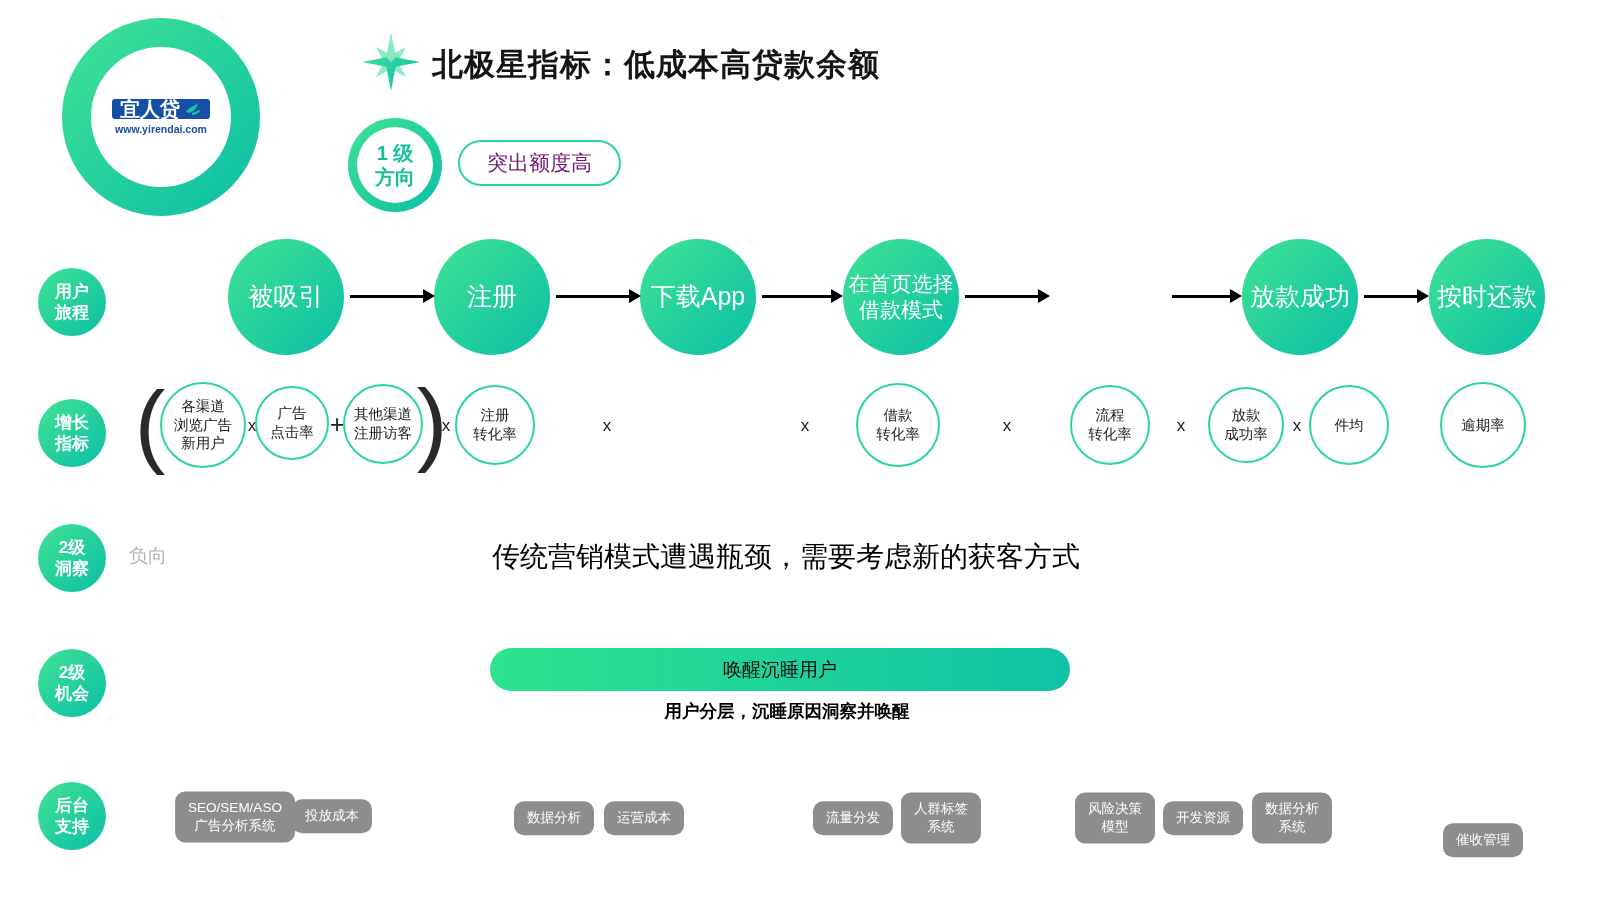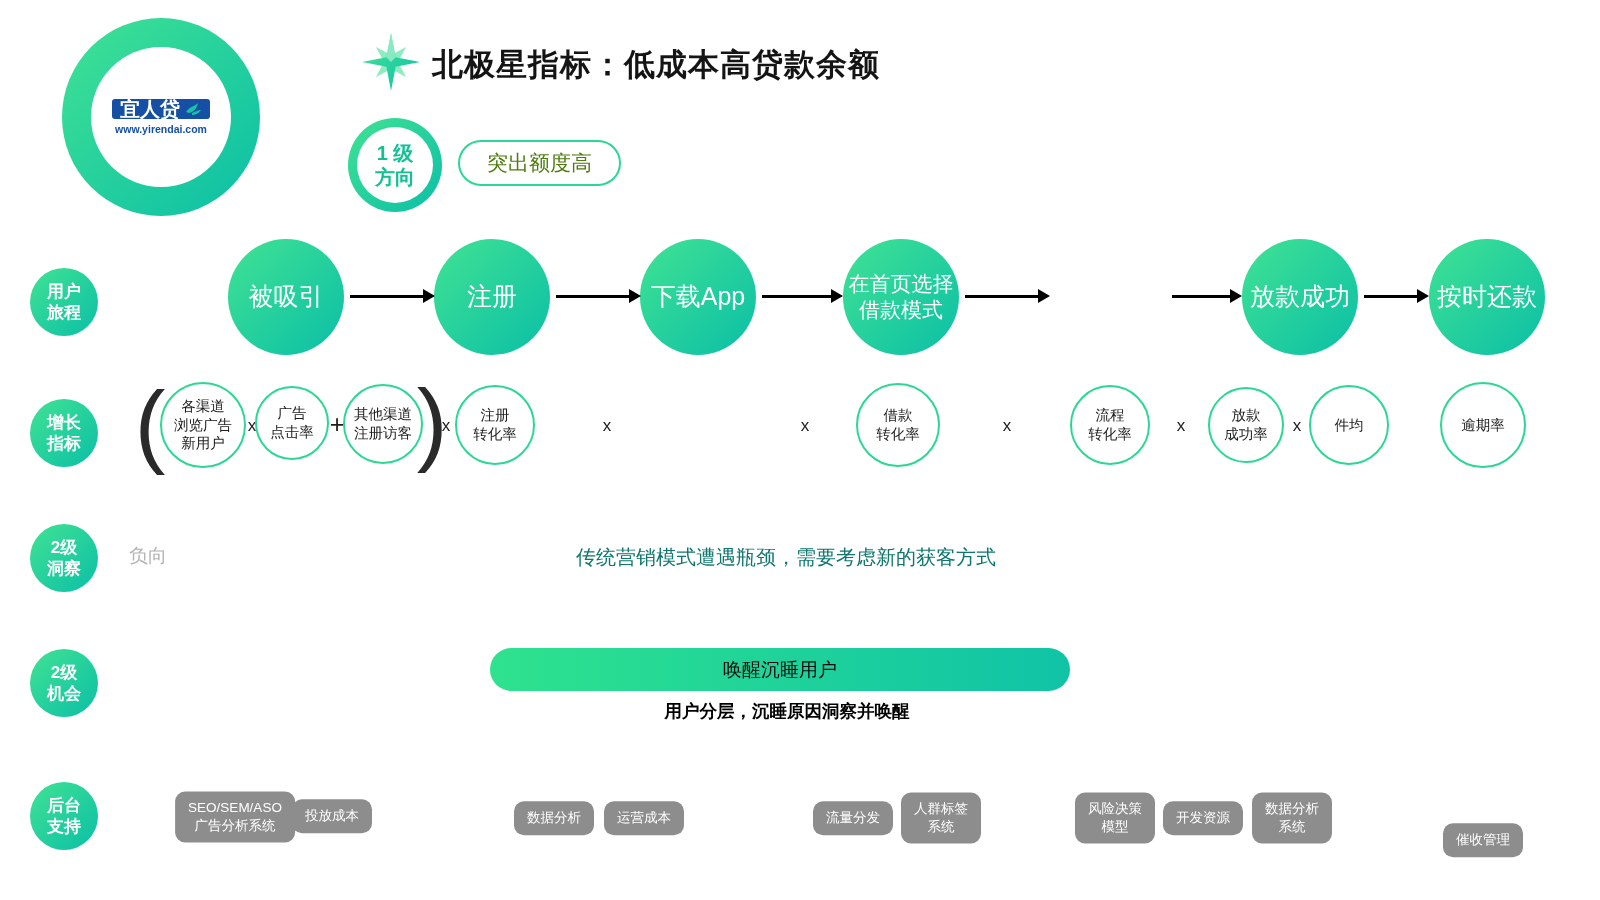--- a/index.html
+++ b/index.html
@@ -13,40 +13,40 @@
   .logo-ring{left:62px;top:18px;width:198px;height:198px;}
   .logo-inner{width:140px;height:140px;border-radius:50%;background:#fff;display:flex;flex-direction:column;align-items:center;justify-content:center;}
   .logo-box{background:#1550a4;color:#fff;font-weight:700;font-size:20px;padding:0 8px;border-radius:3px;display:flex;align-items:center;gap:5px;line-height:1;}
   .logo-url{color:#1550a4;font-size:10.5px;font-weight:700;margin-top:4px;}
 
   
   .star-icon{position:absolute;left:362px;top:33px;width:58px;height:58px;}
   .title{position:absolute;left:432px;top:44px;margin:0;font-size:31px;font-weight:700;color:#141414;letter-spacing:1px;}
   .lvl1{left:348px;top:118px;width:94px;height:94px;padding:9px;}
   .lvl1-inner{width:100%;height:100%;border-radius:50%;background:#fff;display:flex;align-items:center;justify-content:center;color:#13c093;font-weight:700;font-size:20px;line-height:1.2;white-space:pre-line;text-align:center;}
-  .hl-pill{position:absolute;left:458px;top:140px;height:46px;padding:0 27px;border:2px solid #2bd893;border-radius:25px;color:#4d7c0f;font-size:21px;display:flex;align-items:center;box-sizing:border-box;background:#fff;}
+  .hl-pill{position:absolute;left:458px;top:140px;height:46px;padding:0 27px;border:2px solid #2bd893;border-radius:25px;color:#701a75;font-size:21px;display:flex;align-items:center;box-sizing:border-box;background:#fff;}
 
   
-  .row-label{width:68px;height:68px;left:30px;color:#fff;font-weight:700;font-size:17px;line-height:1.25;white-space:pre-line;}
+  .row-label{width:68px;height:68px;left:38px;color:#fff;font-weight:700;font-size:17px;line-height:1.25;white-space:pre-line;}
 
   
   .journey{width:116px;height:116px;color:#fff;font-size:25px;font-weight:500;white-space:pre-line;line-height:1.25;}
   .journey.small{font-size:21px;}
   .arrow{position:absolute;height:3px;background:#000;}
   .arrow::after{content:'';position:absolute;right:-11px;top:-6px;border-left:12px solid #000;border-top:7.5px solid transparent;border-bottom:7.5px solid transparent;}
 
   
   .metric{border:2px solid #2bd893;background:#fff;color:#1c1c1c;font-size:14.5px;line-height:1.3;white-space:pre-line;font-weight:500;}
   .op{position:absolute;transform:translate(-50%,-50%);color:#1c1c1c;font-size:17px;font-weight:500;}
   .op.plus{font-size:25px;}
   .paren{position:absolute;transform:translate(-50%,-50%);color:#2a2a2a;font-size:92px;font-weight:200;line-height:1;}
 
   
   .neg-label{position:absolute;transform:translate(-50%,-50%);color:#b3b3b3;font-size:19px;}
-  .insight-text{position:absolute;transform:translate(-50%,-50%);color:#0f766e;font-size:20px;white-space:nowrap;}
+  .insight-text{position:absolute;transform:translate(-50%,-50%);color:#000000;font-size:28px;white-space:nowrap;}
 
   
   .opp-pill{position:absolute;left:490px;top:648px;width:580px;height:43px;border-radius:22px;background:linear-gradient(90deg,#2ee28e 0%,#10c3a6 100%);display:flex;align-items:center;justify-content:center;color:#0c0c0c;font-size:19px;font-weight:400;}
   .opp-sub{position:absolute;transform:translate(-50%,-50%);color:#000000;font-size:17.5px;font-weight:700;white-space:nowrap;}
 
   
   .gray-pill{position:absolute;transform:translate(-50%,-50%);background:#8d8d8d;color:#fff;border-radius:10px;font-size:13.5px;line-height:1.3;white-space:pre-line;text-align:center;padding:8px 13px;}
 </style>
 </head>
 <body>

